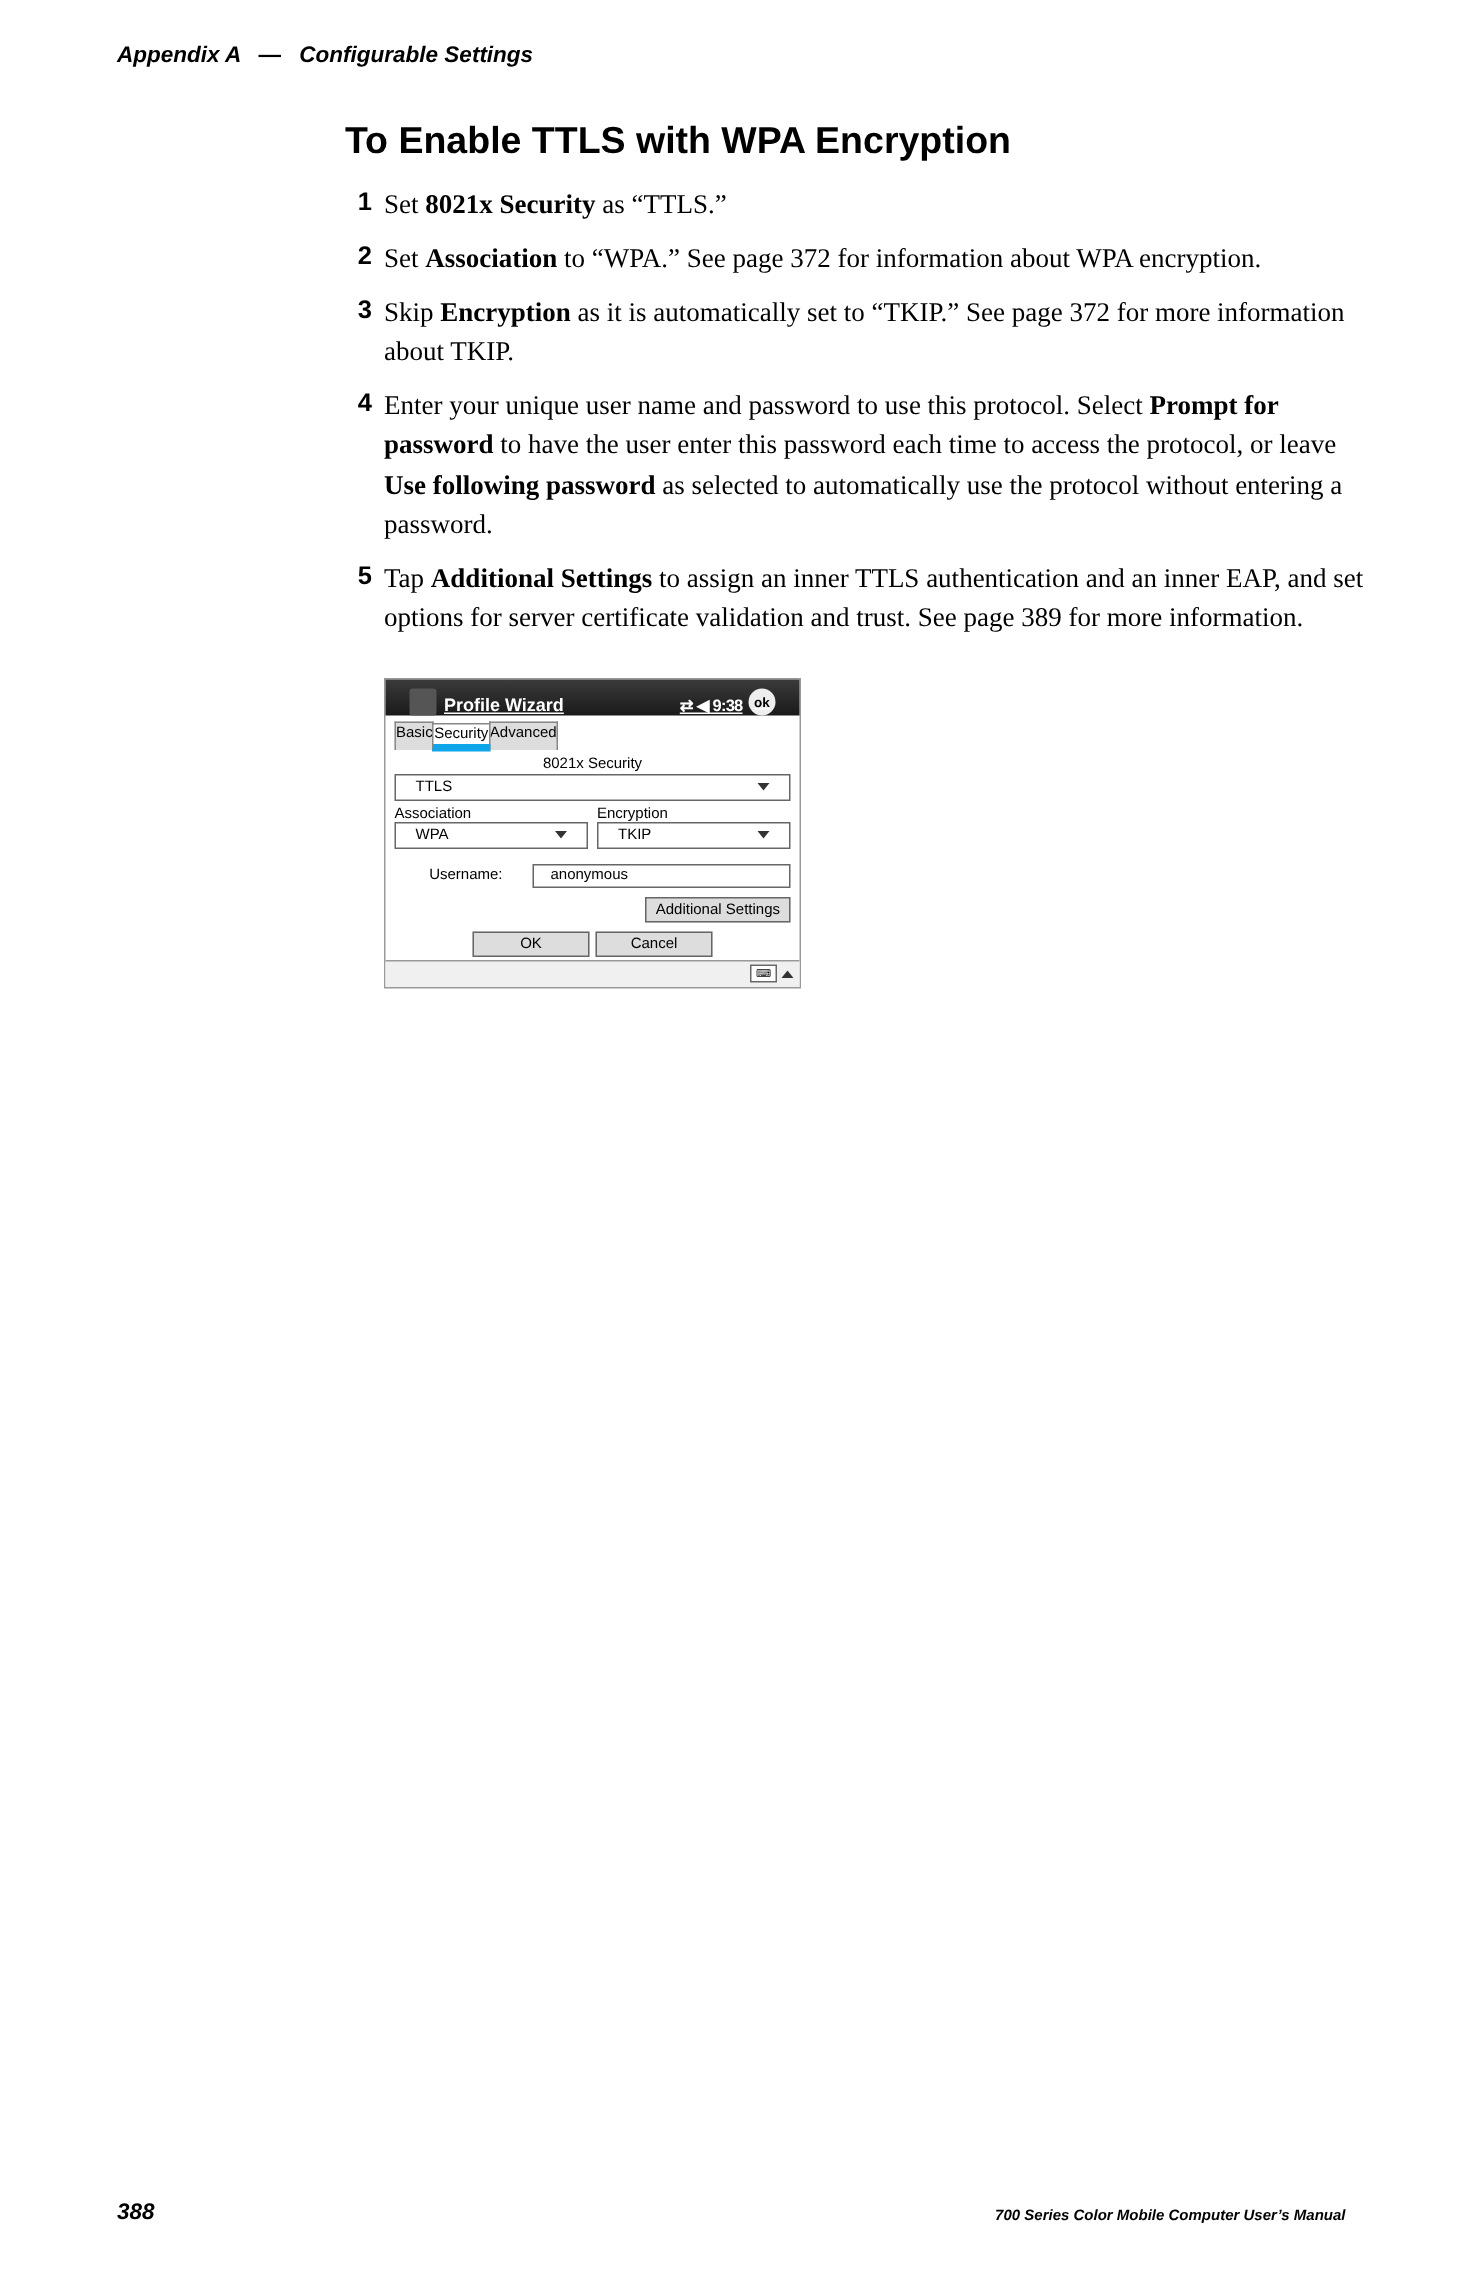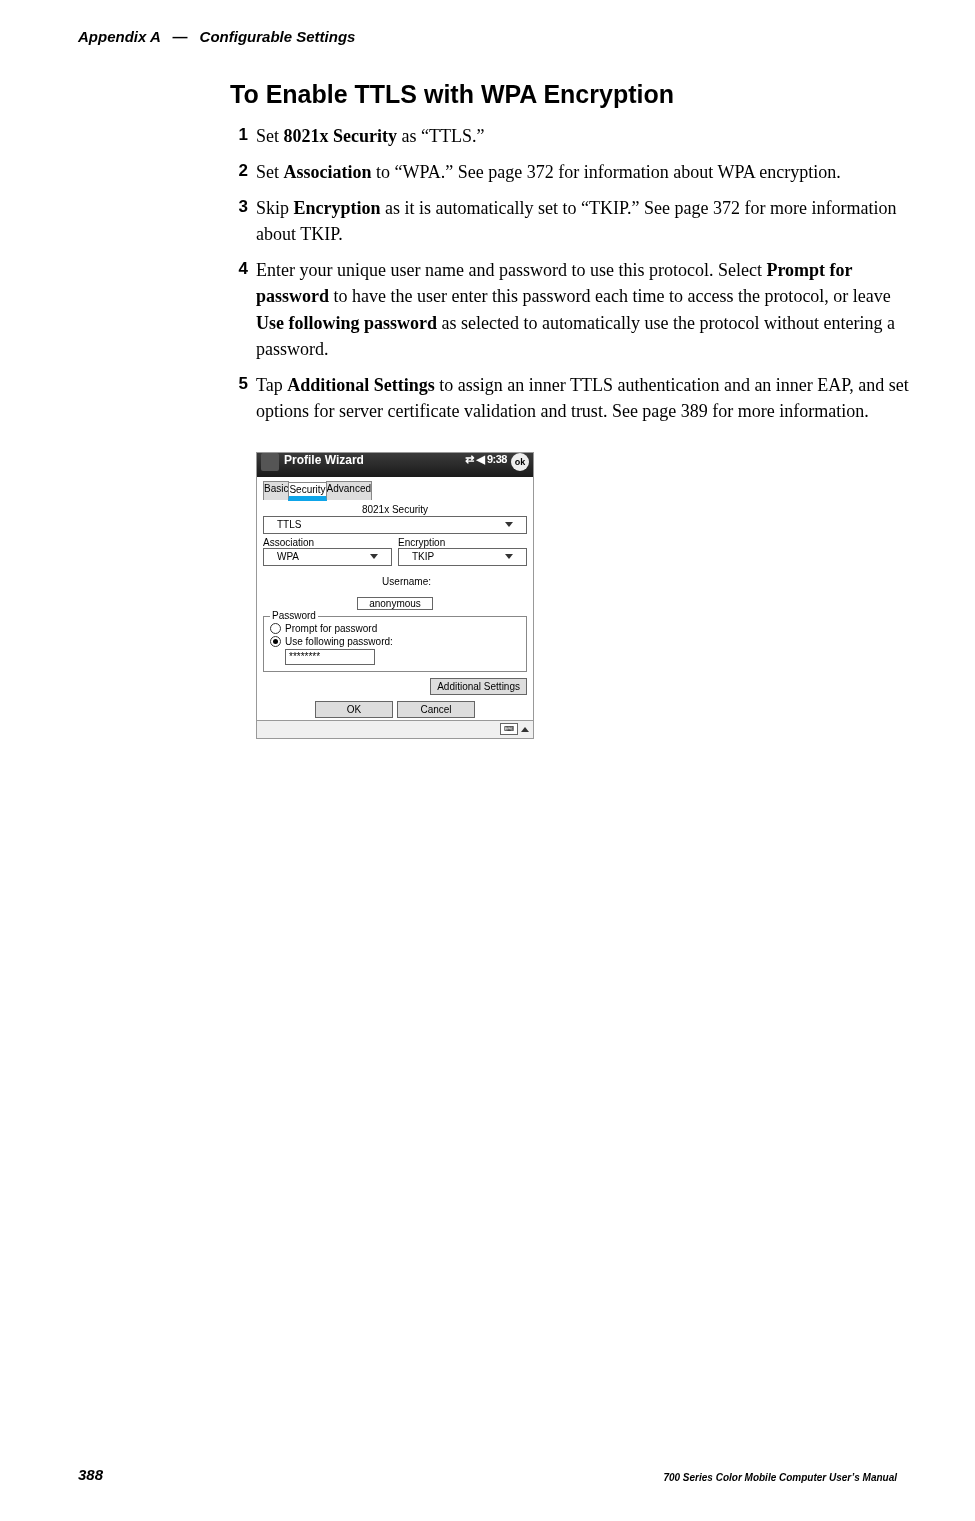--- a/index.html
+++ b/index.html
@@ -62,23 +62,24 @@
       border: 1px solid #999;
       background: #fff;
       font-family: Tahoma, Verdana, sans-serif;
       font-size: 11px;
     }
     .ss-title {
       background: linear-gradient(#3b3b3b,#1a1a1a);
       color: #fff;
       height: 24px;
       display: flex;
-      align-items: flex-start;
-      padding: 0 4px;
-      font-weight: 700;
+      align-items: flex-end;
+      padding: 0 16px;
+      font-weight: 700;
+      text-decoration: underline;
     }
     .ss-title .logo { width:18px; height:18px; background:#555; margin-right:5px; border-radius:2px;}
     .ss-title .title-text { flex:1; font-size:12px; }
     .ss-title .status { font-size:11px; margin-right:4px; letter-spacing:-0.5px;}
     .ss-title .ok-btn { width:18px;height:18px;background:#eee;border-radius:50%;color:#000;display:flex;align-items:center;justify-content:center;font-weight:700;font-size:9px;}
     .ss-body { padding: 4px 6px 2px; position:relative; }
     .tabs { display:flex; margin-bottom:4px; }
     .tab {
       border:1px solid #888;
       border-bottom:none;
@@ -103,21 +104,21 @@
     .combo::after {
       content:"";
       width:0;height:0;
       border-left:4px solid transparent;
       border-right:4px solid transparent;
       border-top:5px solid #333;
     }
     .row2 { display:flex; gap:6px; margin-top:3px;}
     .col { flex:1; }
     .col .lbl { font-size:10px; }
-    .field-row { display:flex; align-items:center; margin-top:10px; gap:10px;flex-direction:column;}
+    .field-row { display:flex; align-items:center; margin-top:10px; gap:20px;}
     .field-row .lbl { width:72px; text-align:right; font-size:10px; }
     .txtbox {
       border:1px solid #666;
       height:16px;
       padding:0 11px;
       font-size:10px;
       display:flex;
       align-items:center;
       flex:1;
     }
@@ -240,34 +241,20 @@
         </div>
       </div>
 
       <div class="field-row">
         <div class="lbl">Username:</div>
         <div class="txtbox">
             <span>anonymous</span>
           </div>
       </div>
 
-      <div class="fieldset">
-        <div class="legend">Password</div>
-        <div class="radio-row">
-          <span class="radio"></span>
-          <span>Prompt for password</span>
-        </div>
-        <div class="radio-row">
-          <span class="radio sel"></span>
-          <span>Use following password:</span>
-        </div>
-        <div class="pwbox">
-            <span>********</span>
-          </div>
-      </div>
 
       <div class="addl">
         <div class="btn">Additional Settings</div>
       </div>
 
       <div class="okcancel">
         <div class="btn">OK</div>
         <div class="btn">Cancel</div>
       </div>
     </div>

